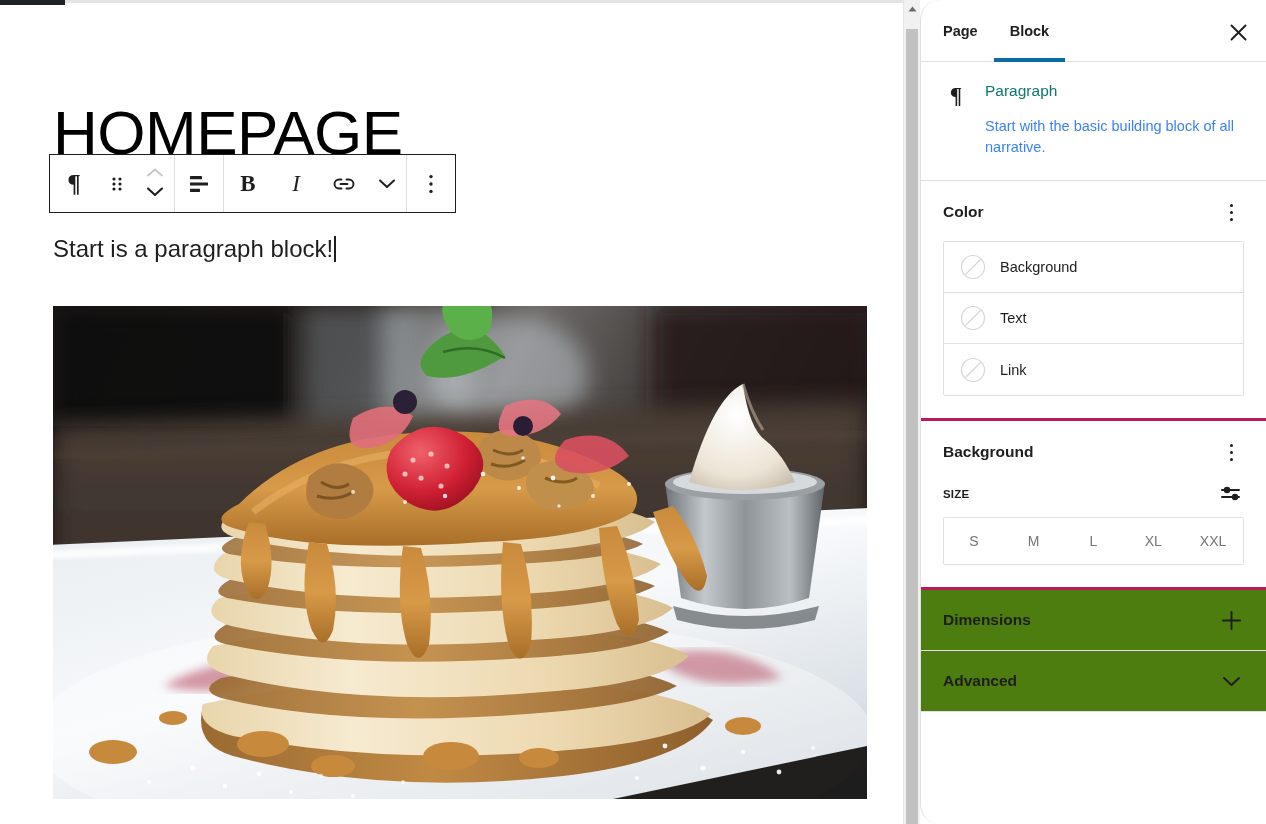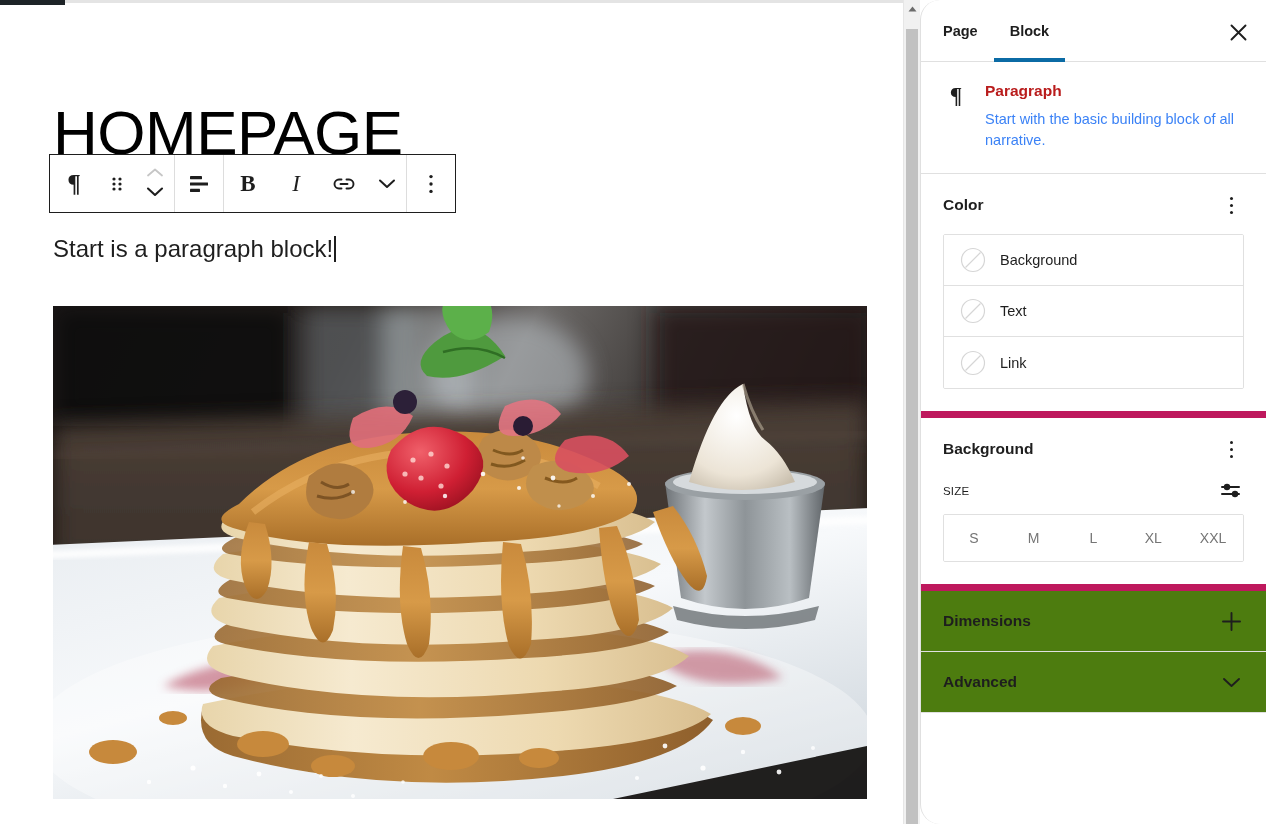--- a/index.html
+++ b/index.html
@@ -247,34 +247,34 @@
     justify-content: center;
     padding-top: 2px;
     font-family: "Liberation Serif", serif;
     font-size: 23px;
     font-weight: 700;
     color: #1e1e1e;
     line-height: 1;
   }
   .block-card-title {
     font-size: 15.5px;
-    font-weight: 700;
-    color: #b91c1c;
-    margin-bottom: 9px;
+    font-weight: 400;
+    color: #0f766e;
+    margin-bottom: 16px;
   }
   .block-card-desc {
     font-size: 14.5px;
     line-height: 1.45;
     color: #3b82f6;
     max-width: 268px;
   }
 
   
   .panel {
-    border-bottom: 7px solid #be185d;
+    border-bottom: 3px solid #be185d;
     padding: 18px 22px 22px 22px;
   }
   .panel-head {
     display: flex;
     align-items: center;
     justify-content: space-between;
     margin-bottom: 16px;
   }
   .panel-title {
     font-size: 15.5px;
@@ -312,21 +312,21 @@
 
   
   .size-head {
     display: flex;
     align-items: center;
     justify-content: space-between;
     margin-bottom: 10px;
   }
   .size-label {
     font-size: 11.5px;
-    font-weight: 400;
+    font-weight: 700;
     letter-spacing: 0.2px;
     color: #1e1e1e;
     text-align: center;
   }
   .size-group {
     display: flex;
     border: 1px solid #e0e0e0;
     border-radius: 2px;
     overflow: hidden;
     height: 48px;

